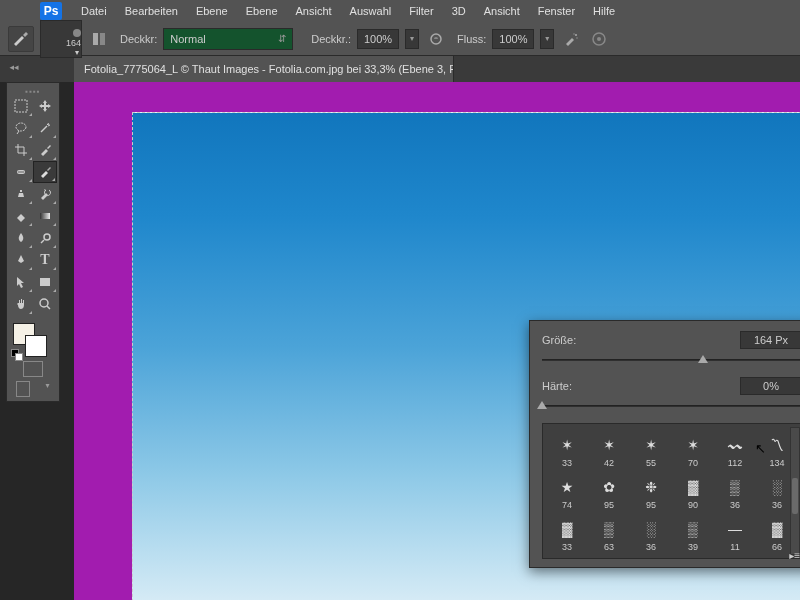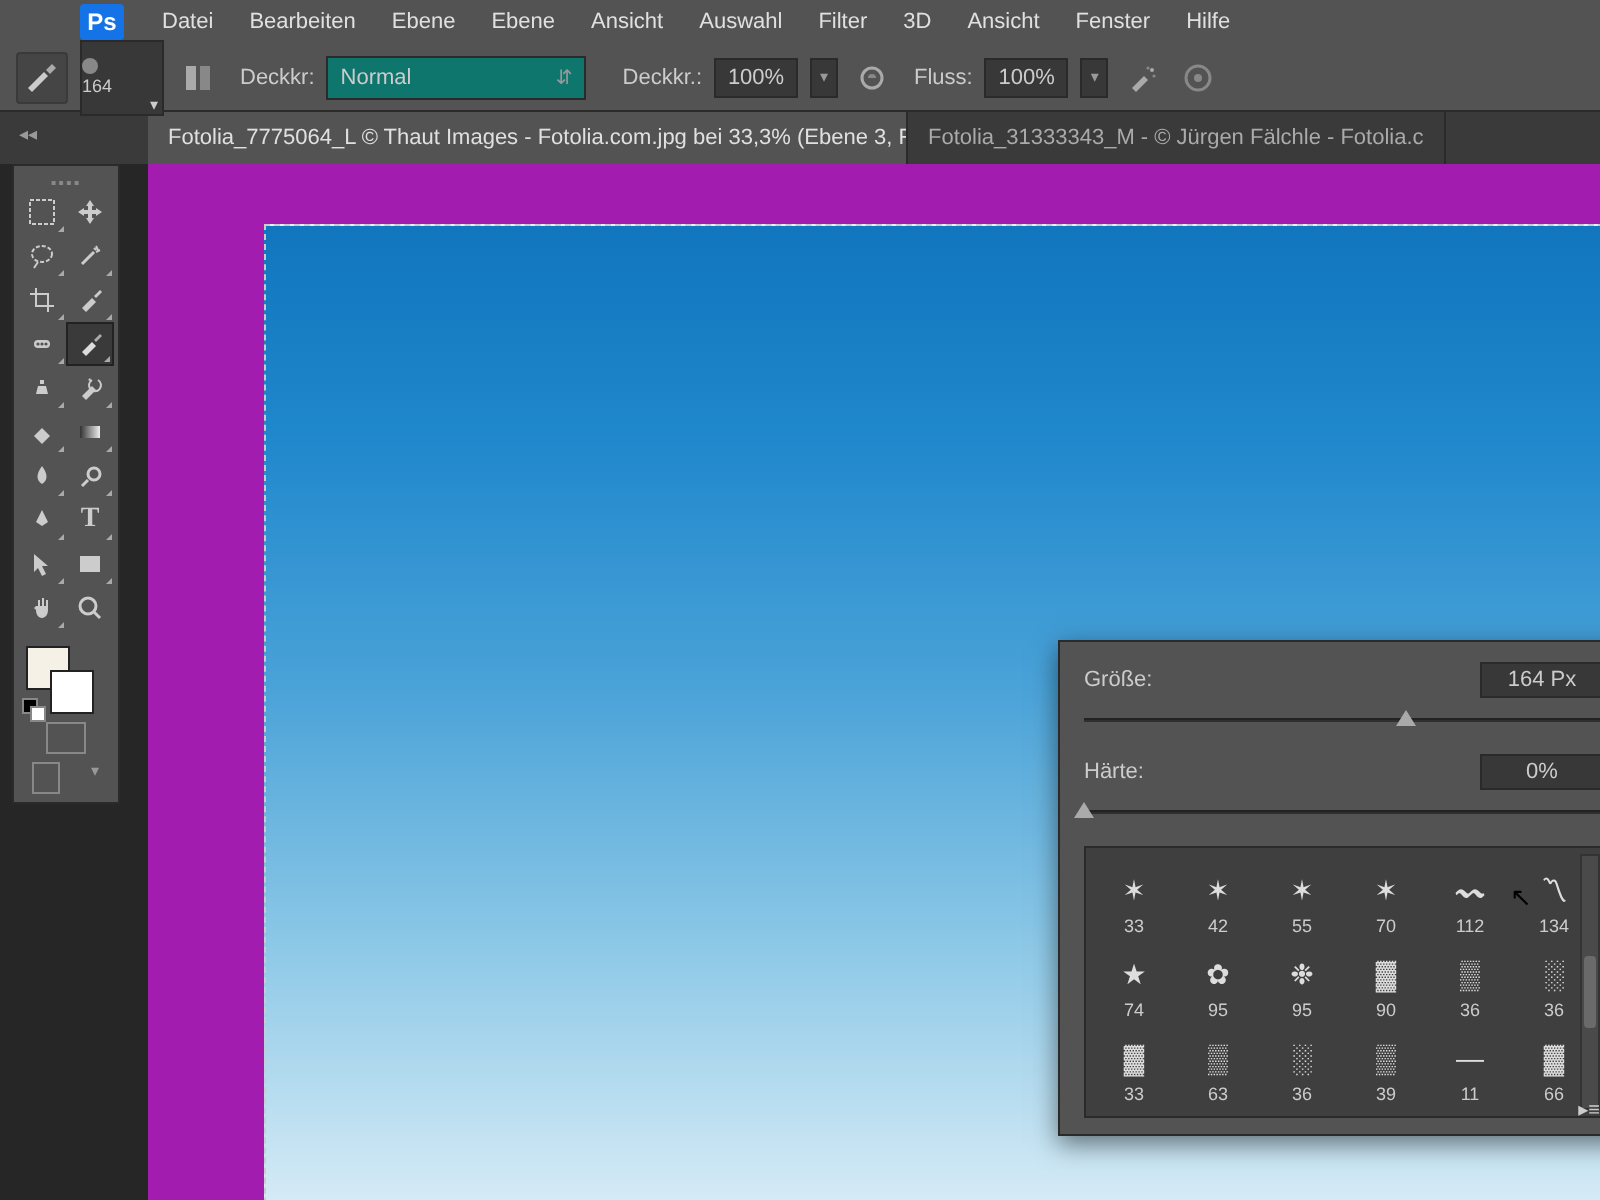--- a/index.html
+++ b/index.html
@@ -2,25 +2,25 @@
 <html><head>
 <meta charset="utf-8">
 <style>
 * { margin: 0; padding: 0; box-sizing: border-box; font-family: "Segoe UI", Tahoma, sans-serif; user-select: none; }
 body { width: 800px; height: 600px; background: #535353; overflow: hidden; position: relative; }
 .menubar { height: 22px; background: #535353; display: flex; align-items: center; padding: 0 8px; font-size: 11px; color: #e0e0e0; margin-left: 32px; }
 .ps-logo { width: 22px; height: 18px; background: #1473e6; color: #fff; font-weight: bold; font-size: 12px; display: flex; align-items: center; justify-content: center; border-radius: 2px; margin-right: 10px; }
 .menu-item { padding: 0 9px; cursor: pointer; }
 .optbar { height: 34px; background: #535353; border-bottom: 1px solid #2a2a2a; display: flex; align-items: center; padding: 0 8px; font-size: 11px; color: #ccc; gap: 6px; }
 .opt-icon { width: 26px; height: 26px; display: flex; align-items: center; justify-content: center; border: 1px solid #3a3a3a; background: #454545; border-radius: 2px; }
-.opt-brush { width: 42px; height: 38px; background: #383838; border: 1px solid #2a2a2a; display: flex; flex-direction: column; align-items: flex-start; justify-content: center; font-size: 9px; color: #ccc; position: relative; }
+.opt-brush { width: 42px; height: 38px; background: #383838; border: 1px solid #2a2a2a; display: flex; flex-direction: column; align-items: flex-end; justify-content: center; font-size: 9px; color: #ccc; position: relative; }
 .opt-brush::before { content: ""; width: 8px; height: 8px; background: #888; border-radius: 50%; margin-bottom: 1px; }
 .opt-brush::after { content: "▾"; position: absolute; right: 2px; bottom: 0; font-size: 8px; }
 .opt-label { margin-left: 4px; }
-.opt-select { height: 22px; background: #0f766e; border: 1px solid #2a2a2a; color: #ccc; padding: 0 24px 0 6px; font-size: 11px; position: relative; min-width: 130px; display: flex; align-items: center; }
+.opt-select { height: 22px; background: #14532d; border: 1px solid #2a2a2a; color: #ccc; padding: 0 24px 0 6px; font-size: 11px; position: relative; min-width: 130px; display: flex; align-items: center; }
 .opt-select::after { content: "⇵"; position: absolute; right: 6px; font-size: 10px; color: #999; }
 .opt-pct { height: 20px; background: #383838; border: 1px solid #2a2a2a; color: #ccc; padding: 0 4px; font-size: 11px; width: 42px; text-align: center; display: flex; align-items: center; justify-content: center; }
 .opt-dd { width: 14px; height: 20px; background: #383838; border: 1px solid #2a2a2a; display: flex; align-items: center; justify-content: center; font-size: 8px; color: #999; }
 .opt-sm-icon { width: 22px; height: 22px; display: flex; align-items: center; justify-content: center; color: #999; font-size: 14px; }
 .tabbar { height: 26px; background: #3a3a3a; display: flex; align-items: stretch; font-size: 11px; padding-left: 74px; }
 .expander { position: absolute; left: 6px; top: 62px; width: 16px; height: 10px; display: flex; align-items: center; justify-content: center; color: #999; font-size: 9px; }
 .tab { padding: 0 10px; display: flex; align-items: center; color: #aaa; border-right: 1px solid #2a2a2a; gap: 6px; max-width: 380px; white-space: nowrap; overflow: hidden; }
 .tab.active { background: #535353; color: #e0e0e0; }
 .workspace { position: absolute; left: 0; top: 82px; right: 0; bottom: 0; background: #262626; }
 .toolbox { position: absolute; left: 6px; top: 0; width: 54px; background: #535353; border: 1px solid #2a2a2a; padding: 4px 2px; }
@@ -123,23 +123,20 @@
       </svg>
   </div>
 </div>
 
 <div class="expander">◂◂</div>
 
 <div class="tabbar" id="tabs">
     <div class="tab active">
       <span>Fotolia_7775064_L © Thaut Images - Fotolia.com.jpg bei 33,3% (Ebene 3, RGB/8) *</span>
     </div>
-    <div class="tab">
-      <span>Fotolia_31333343_M - © Jürgen Fälchle - Fotolia.c</span>
-    </div>
   </div>
 
 <div class="workspace">
 
   <div class="toolbox">
     <div class="toolbox-grip">▪▪▪▪</div>
     <div class="tool-row">
       <div class="tool">
           <svg width="14" height="14">
             <rect x="1" y="1" width="12" height="12" fill="none" stroke="#ccc" stroke-dasharray="2 1"></rect>

